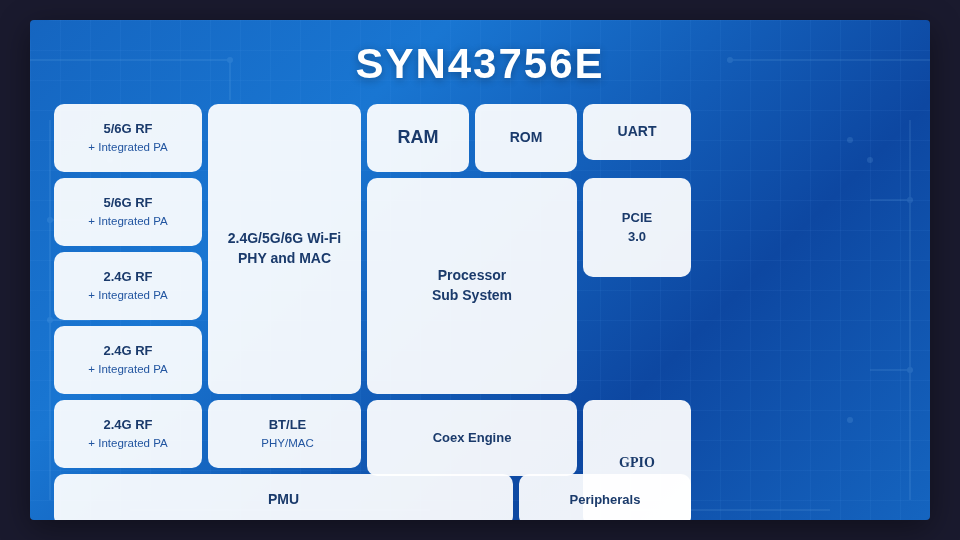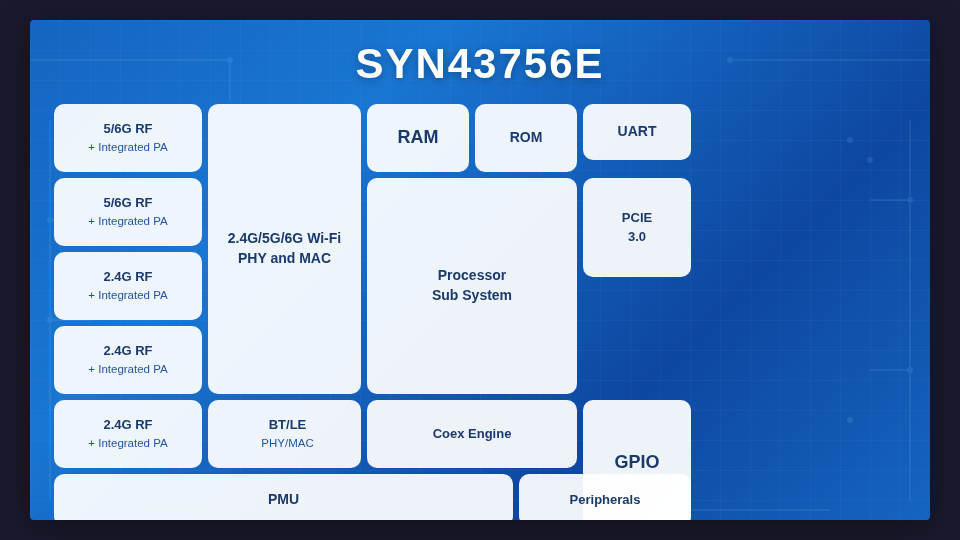--- a/index.html
+++ b/index.html
@@ -175,25 +175,25 @@
       <div><span>Processor</span><br>
       <span>Sub System</span></div>
     </div>
 
     <div class="blk" style="left:529px; top:74px; width:108px; height:99px; font-size:13px;">
       <div><span>PCIE</span><br>
       <span>3.0</span></div>
     </div>
 
 
-    <div class="blk" style="left:313px; top:296px; width:210px; height:68px; font-size:13px;">
+    <div class="blk" style="left:313px; top:296px; width:210px; height:76px; font-size:13px;">
       <span>Coex Engine</span>
     </div>
 
-    <div class="blk" style="left: 529px; top: 296px; width: 108px; height: 126px; font-size: 18px; font-weight: 700;">
+    <div class="blk" style="left: 529px; top: 296px; width: 108px; height: 126px; font-size: 14px; font-weight: 700; font-family: Liberation Serif, serif;">
       <span>GPIO</span>
     </div>
 
     <div class="blk" style="left:0; top:370px; width:459px; height:52px; font-size:14px; font-weight:700;">
       <span>PMU</span>
     </div>
 
     <div class="blk" style="left:465px; top:370px; width:172px; height:52px; font-size:13px; font-weight:700;text-align:right;">
       <span>Peripherals</span>
     </div>

